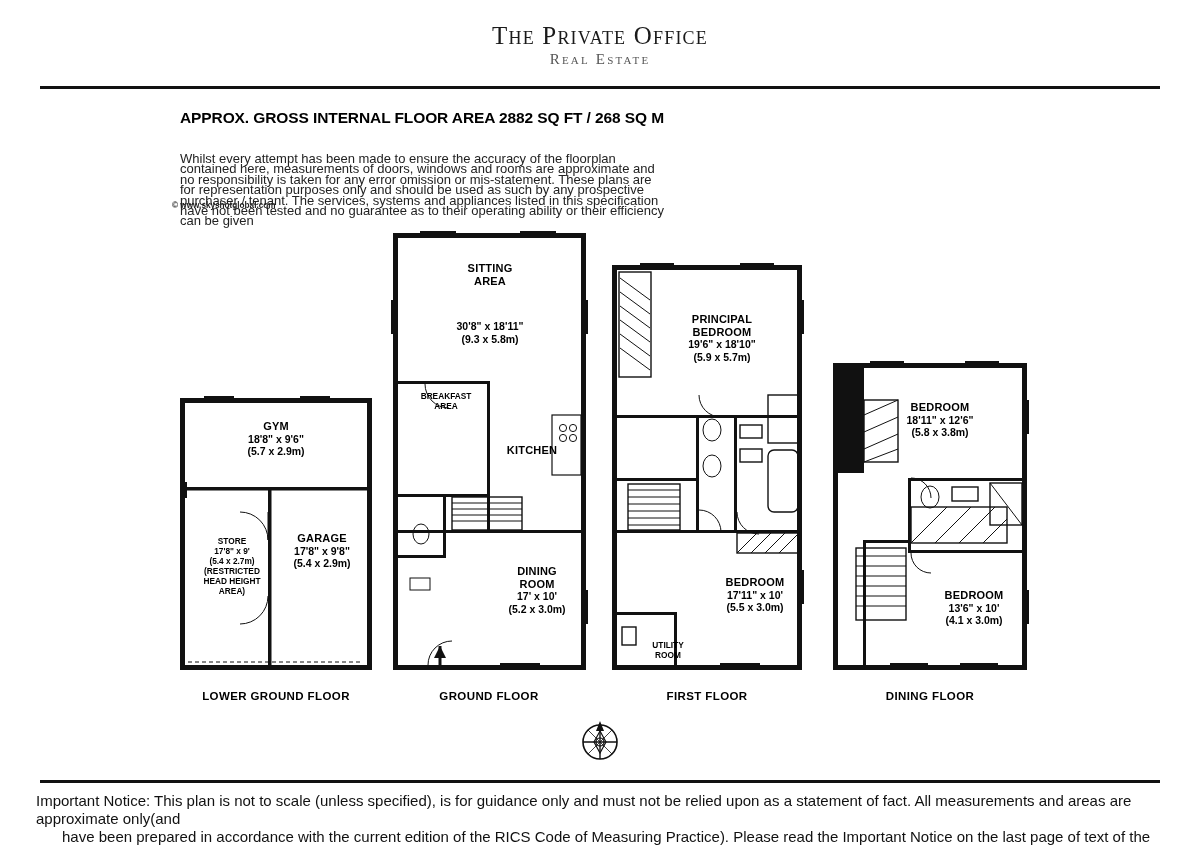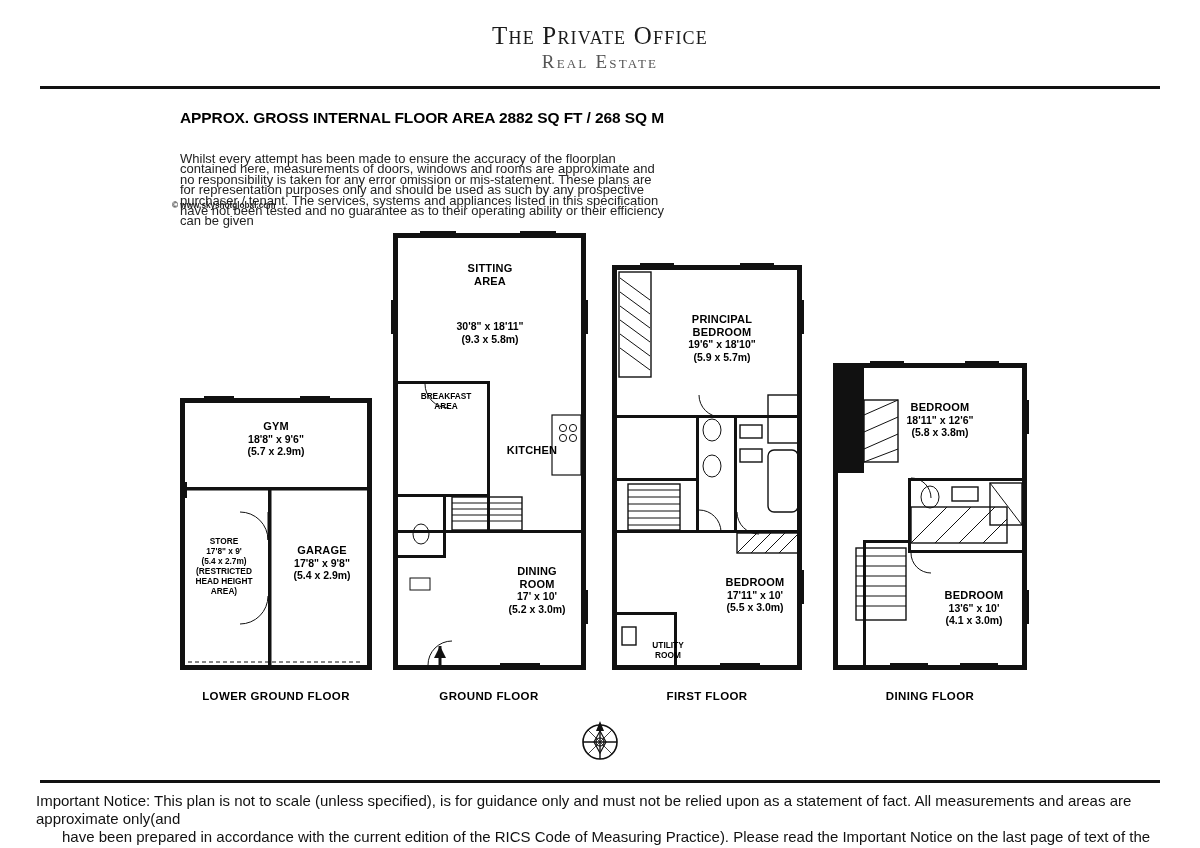--- a/index.html
+++ b/index.html
@@ -17,21 +17,21 @@
   .brand{
     position:absolute;left:0;right:0;top:22px;text-align:center;
   }
   .brand-line1{
     font-family:"Liberation Serif", serif;
     font-size:25px;letter-spacing:1.2px;color:#1a1a1a;
     font-variant:small-caps;
   }
   .brand-line2{
     font-family:"Liberation Serif", serif;
-    font-size:19px;letter-spacing:2.2px;color:#555;
+    font-size:15px;letter-spacing:2.2px;color:#555;
     margin-top:1px;
     font-variant:small-caps;
   }
   .rule{
     position:absolute;height:3px;background:#111;
   }
   #rule-top{left:40px;right:40px;top:86px;}
   #rule-bottom{left:40px;right:40px;top:780px;}
 
   
@@ -283,30 +283,30 @@
     </g>
 
   </svg>
 
   <div class="lbl" style="left:196px;top:420px;width:160px;">
     <div class="rn">GYM</div>
     <div class="dim">18'8" x 9'6"</div>
     <div class="dim">(5.7 x 2.9m)</div>
   </div>
 
-  <div class="lbl" style="left:184px;top:536px;width:80px;">
+  <div class="lbl" style="left:192px;top:536px;width:80px;">
     <div class="small">STORE</div>
     <div class="small">17'8" x 9'</div>
     <div class="small">(5.4 x 2.7m)</div>
     <div class="small">(RESTRICTED</div>
     <div class="small">HEAD HEIGHT</div>
     <div class="small">AREA)</div>
   </div>
 
-  <div class="lbl" style="left:274px;top:544px;width:96px;">
+  <div class="lbl" style="left:274px;top:532px;width:96px;">
     <div class="rn">GARAGE</div>
     <div class="dim">17'8" x 9'8"</div>
     <div class="dim">(5.4 x 2.9m)</div>
   </div>
 
   <div class="lbl" style="left:425px;top:262px;width:130px;">
     <div class="rn">SITTING</div>
     <div class="rn">AREA</div>
   </div>
   <div class="lbl" style="left:425px;top:320px;width:130px;">

